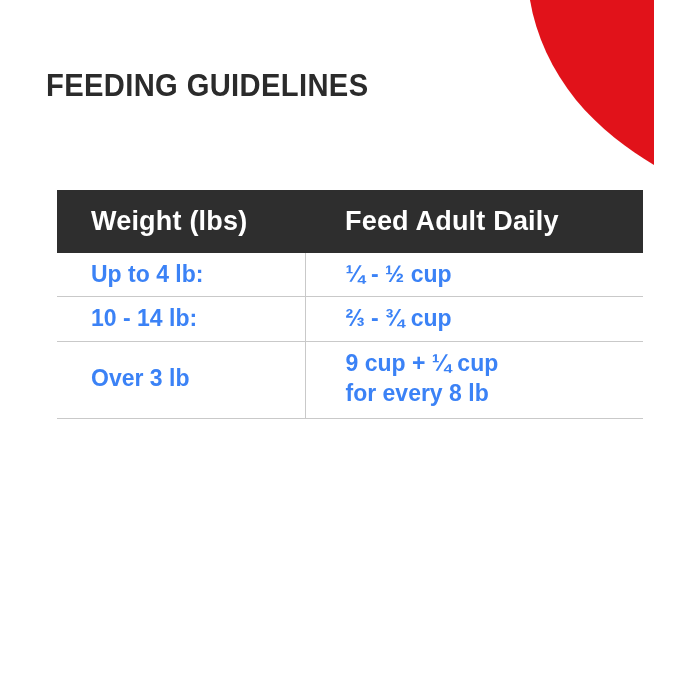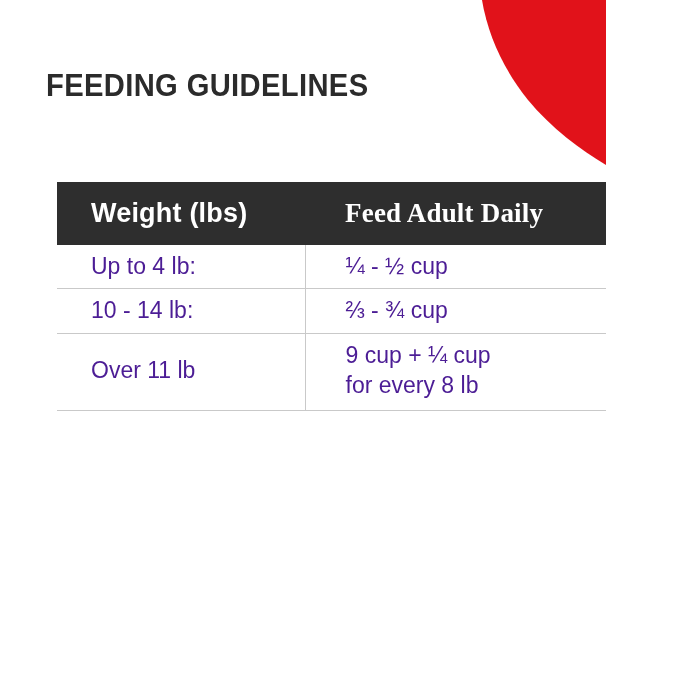--- a/index.html
+++ b/index.html
@@ -12,20 +12,21 @@
     background: #ffffff;
     font-family: "Liberation Sans", sans-serif;
     overflow: hidden;
   }
   .page {
     position: relative;
     width: 606px;
     height: 700px;
     background: #ffffff;
     overflow: hidden;
+    padding-left: 48px;
   }
 
   
   .swoosh-wrap {
     position: absolute;
     top: 0;
     right: 0;
     width: 260px;
     height: 200px;
     pointer-events: none;
@@ -43,21 +44,21 @@
     font-family: "Liberation Sans", sans-serif;
     transform: scaleX(0.94);
     transform-origin: left top;
     white-space: nowrap;
   }
 
   
   .table {
     position: absolute;
     left: 57px;
-    top: 182px;
+    top: 190px;
     width: 586px;
     border-collapse: collapse;
     table-layout: fixed;
   }
   .table col.c1 { width: 248px; }
   .table col.c2 { width: 338px; }
 
   .table thead th {
     background: #2e2e2e;
     color: #ffffff;
@@ -65,32 +66,31 @@
     font-weight: bold;
     text-align: left;
     padding: 12px 0 13px 34px;
     border: none;
     letter-spacing: 0.2px;
     height: 38px;
     vertical-align: middle;
   }
   .table thead th.col2 {
     padding-left: 40px;
-    font-family: Liberation Serif, serif;
   }
 
   .table tbody td {
     font-size: 23px;
-    color: #4c1d95;
+    color: #3b82f6;
     padding: 6px 0 7px 34px;
     border-bottom: 1px solid #c9c9c9;
     border-right: 1px solid #c9c9c9;
     vertical-align: middle;
     line-height: 1.32;
-    font-weight: 400;
+    font-weight: 700;
   }
   .table tbody td.col2 {
     padding-left: 40px;
     border-right: none;
   }
   .table tbody tr:last-child td {
     border-bottom: 1px solid #c9c9c9;
   }
   .table tbody tr.tall td {
     padding-top: 6px;
@@ -126,21 +126,21 @@
     <tbody>
       <tr>
         <td class="col1">Up to 4 lb:</td>
         <td class="col2 frac">¼ - ½ cup</td>
       </tr>
       <tr>
         <td class="col1">10 - 14 lb:</td>
         <td class="col2 frac">⅔ - ¾ cup</td>
       </tr>
       <tr class="tall">
-        <td class="col1">Over 11 lb</td>
+        <td class="col1">Over 3 lb</td>
         <td class="col2">
           <div class="frac">9 cup + ¼ cup</div>
           <div>for every 8 lb</div>
         </td>
       </tr>
     </tbody>
   </table>
 
 </div>
 

